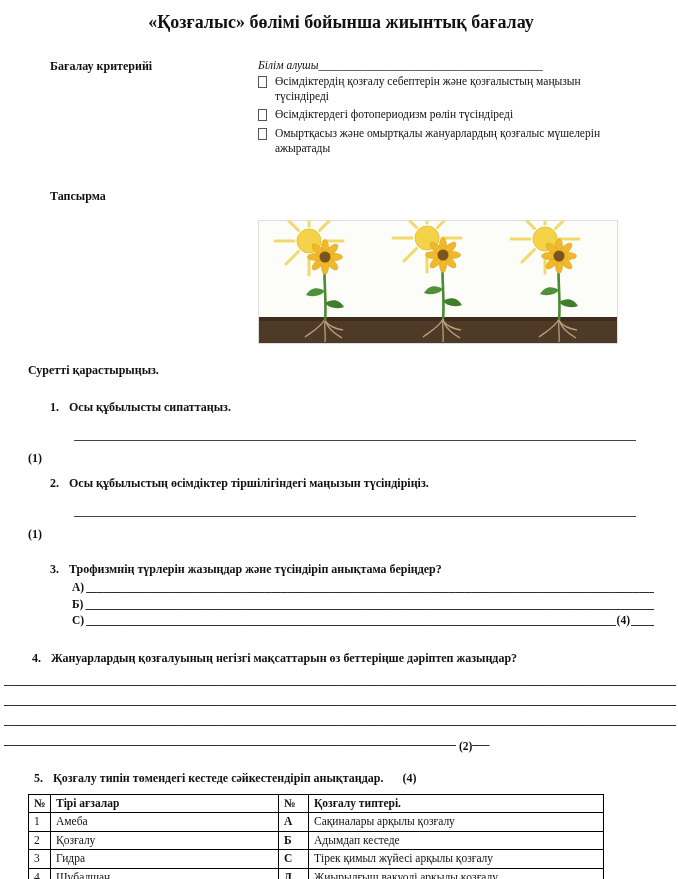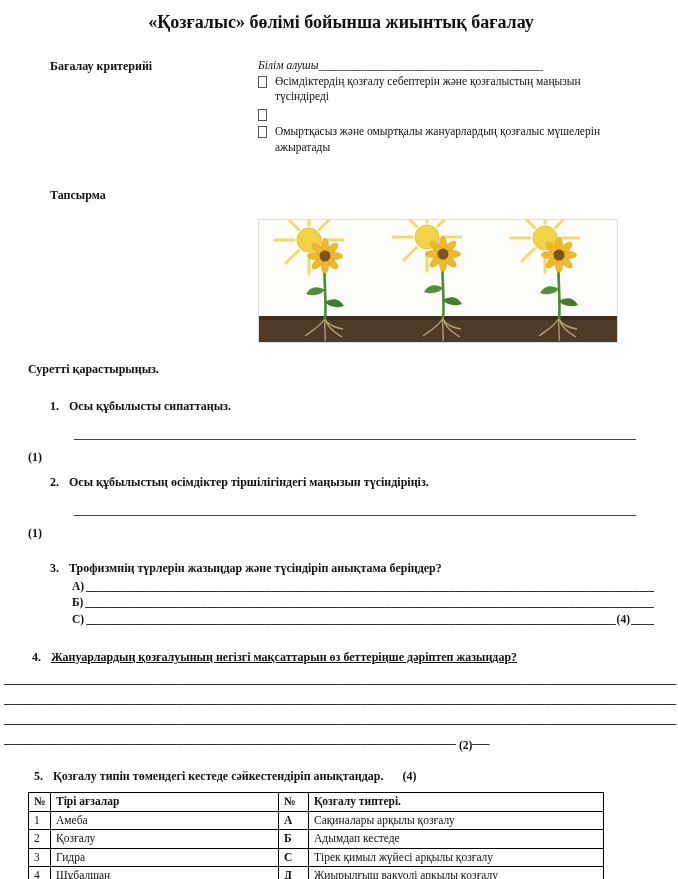--- a/index.html
+++ b/index.html
@@ -29,21 +29,21 @@
   .points{font-weight:bold;font-size:12px;margin-top:10px;}
 
   .q3{margin:20px 0 0 22px;}
   .q3-lines{margin:2px 0 0 44px;font-size:11.5px;font-weight:bold;}
   .q3-line{display:flex;line-height:1.45;}
   .q3-opt{flex:none;margin-right:2px;}
   .fill{flex:1 1 auto;overflow:hidden;white-space:nowrap;}
   .q3-pts{flex:none;margin:0 1px;}
   .tail{flex:none;overflow:hidden;white-space:nowrap;max-width:26px;}
 
-  .q4{margin:22px 0 0 4px;text-decoration:underline;}
+  .q4{margin:22px 0 0 4px;}
   .q4-lines{margin:4px 0 0 -24px;padding-right:2px;font-size:11.5px;font-weight:bold;line-height:1.75;width:672px;}
   .q4-line{display:flex;}
   .fill-fixed{display:inline-block;width:452px;overflow:hidden;white-space:nowrap;}
 
   .q5{margin:14px 0 0 6px;}
   .q5 .q5-pts{margin-left:16px;}
 
   table{border-collapse:collapse;margin:8px 0 0 0;font-size:11.5px;table-layout:fixed;width:576px;}
   table,th,td{border:1px solid #000;}
   th,td{padding:1px 5px;text-align:left;vertical-align:top;line-height:1.35;}
@@ -63,20 +63,21 @@
   <div class="criteria-row">
     <div class="criteria-label">Бағалау критерийі</div>
     <div class="criteria-body">
       <div class="student-line">Білім алушы_______________________________________</div>
       <div class="criteria-item">
         <span class="checkbox"></span>
         <span>Өсімдіктердің қозғалу себептерін және қозғалыстың маңызын түсіндіреді</span>
       </div>
       <div class="criteria-item">
         <span class="checkbox"></span>
+        <span>Өсімдіктердегі фотопериодизм рөлін түсіндіреді</span>
       </div>
       <div class="criteria-item">
         <span class="checkbox"></span>
         <span>Омыртқасыз және омыртқалы жануарлардың қозғалыс мүшелерін ажыратады</span>
       </div>
     </div>
   </div>
 
   <div class="task-label">Тапсырма</div>
 

